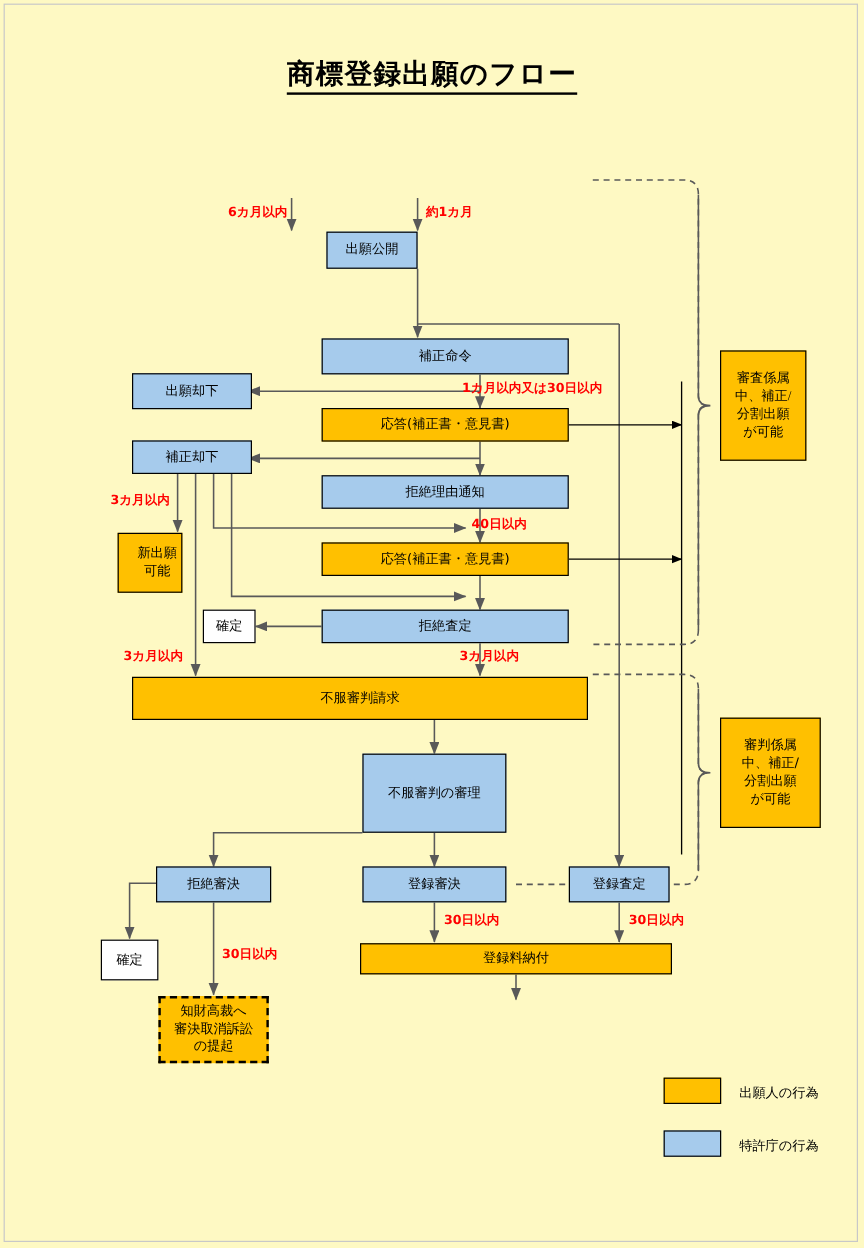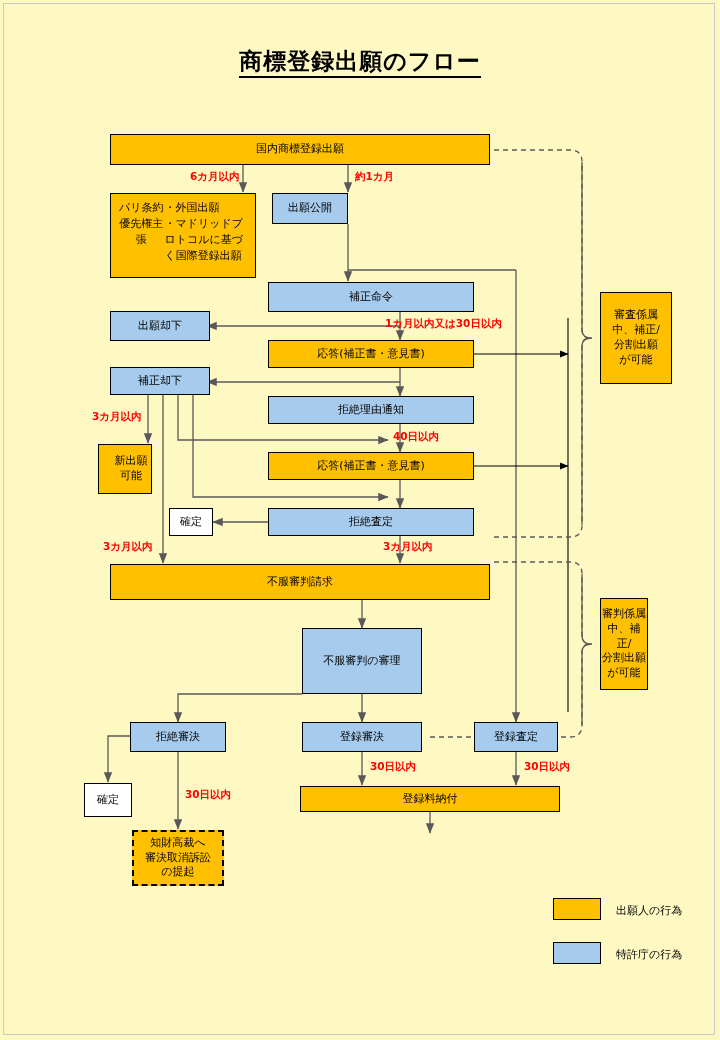--- a/index.html
+++ b/index.html
@@ -194,27 +194,21 @@
     <g stroke="#595959" stroke-width="1.3" fill="none">
       <path d="M582,162 L582,330 Q582,338 592,338 Q582,338 582,346 L582,525"></path>
       <path d="M582,574 L582,636 Q582,644 592,644 Q582,644 582,652 L582,725"></path>
     </g>
 
     <g stroke="#595959" stroke-width="1.3" fill="none" stroke-dasharray="5,4">
       <path d="M430,737 L474,737"></path>
     </g>
   </svg>
 
-  <div class="node orange" style="left:110px; top:134px; width:380px; height:31px;">国内商標登録出願</div>
-
-  <div class="node orange topalign" style="left:110px; top:193px; width:146px; height:85px;">
-    <span class="hdr">パリ条約優先権主張</span>
-    <span>・外国出願
-・マドリッドプロトコルに基づく国際登録出願</span>
-  </div>
+
 
   <div class="node blue" style="left:272px; top:193px; width:76px; height:31px;">出願公開</div>
 
   <div class="node blue" style="left:268px; top:282px; width:206px; height:30px;">補正命令</div>
 
   <div class="node blue" style="left:110px; top:311px; width:100px; height:30px;">出願却下</div>
 
   <div class="node orange" style="left:268px; top:340px; width:206px; height:28px;">応答(補正書・意見書)</div>
 
   <div class="node blue" style="left:110px; top:367px; width:100px; height:28px;">補正却下</div>
@@ -242,26 +236,26 @@
 
   <div class="node white" style="left:84px; top:783px; width:48px; height:34px;">確定</div>
 
   <div class="node orange dashed" style="left:132px; top:830px; width:92px; height:56px;">知財高裁へ
 審決取消訴訟
 の提起</div>
 
   <div class="node orange" style="left:300px; top:786px; width:260px; height:26px;">登録料納付</div>
 
 
-  <div class="node orange" style="left:600px; top:292px; width:72px; height:92px;">審査係属
+  <div class="node orange" style="left:600px; top:292px; width:72px; height:92px;font-family:Liberation Serif, serif;">審査係属
 中、補正/
 分割出願
 が可能</div>
 
-  <div class="node orange" style="left:600px; top:598px; width:48px; height:92px;">審判係属
+  <div class="node orange" style="left:600px; top:598px; width:84px; height:92px;">審判係属
 中、補正/
 分割出願
 が可能</div>
 
   <div class="lbl" style="left:190px; top:170px;">6カ月以内</div>
 
   <div class="lbl" style="left:355px; top:170px;">約1カ月</div>
 
   <div class="lbl" style="left:385px; top:317px;">1カ月以内又は30日以内</div>
 

